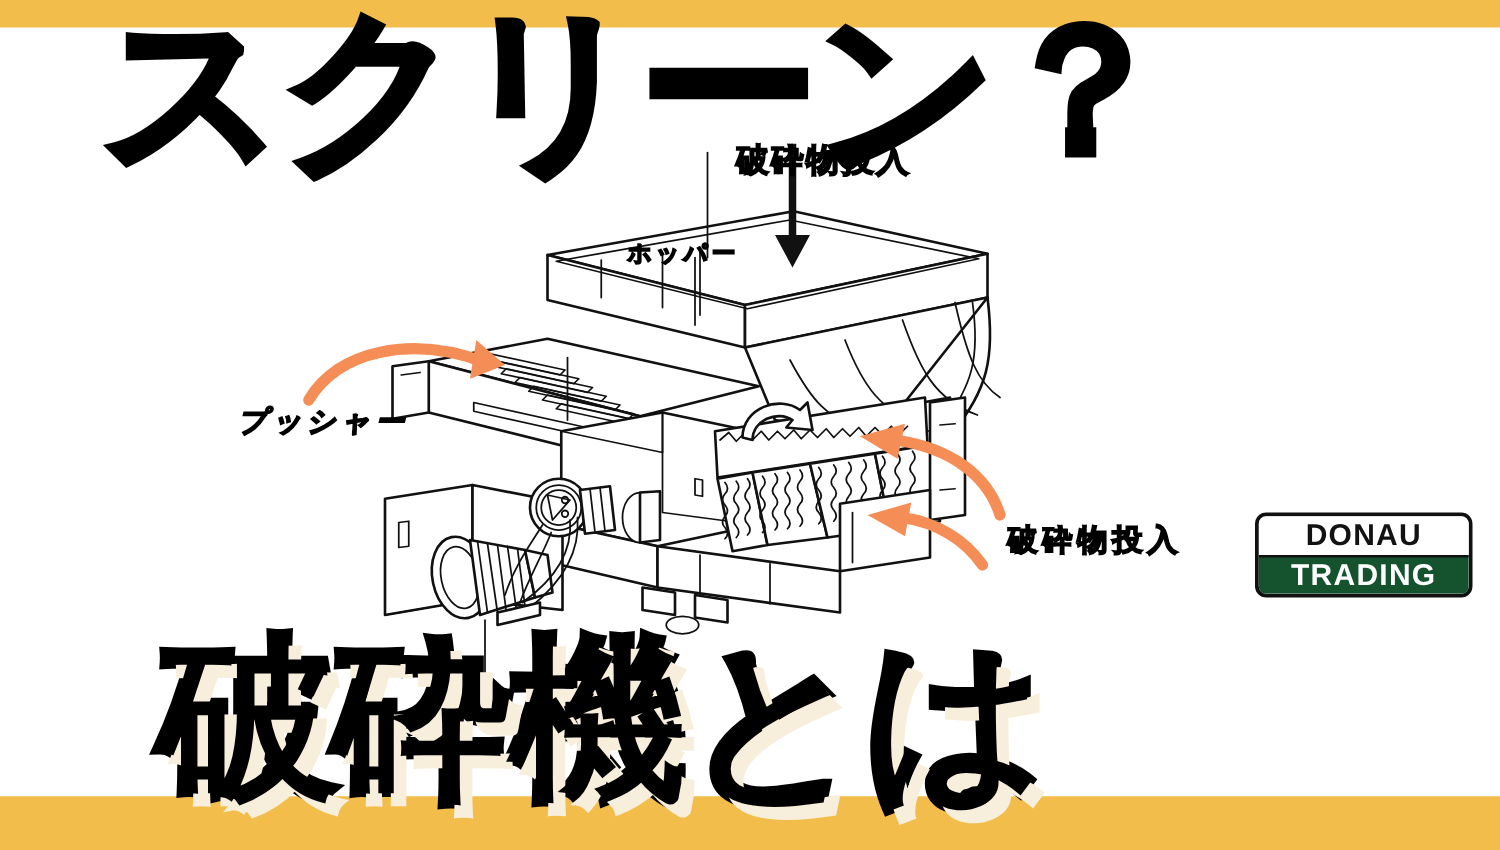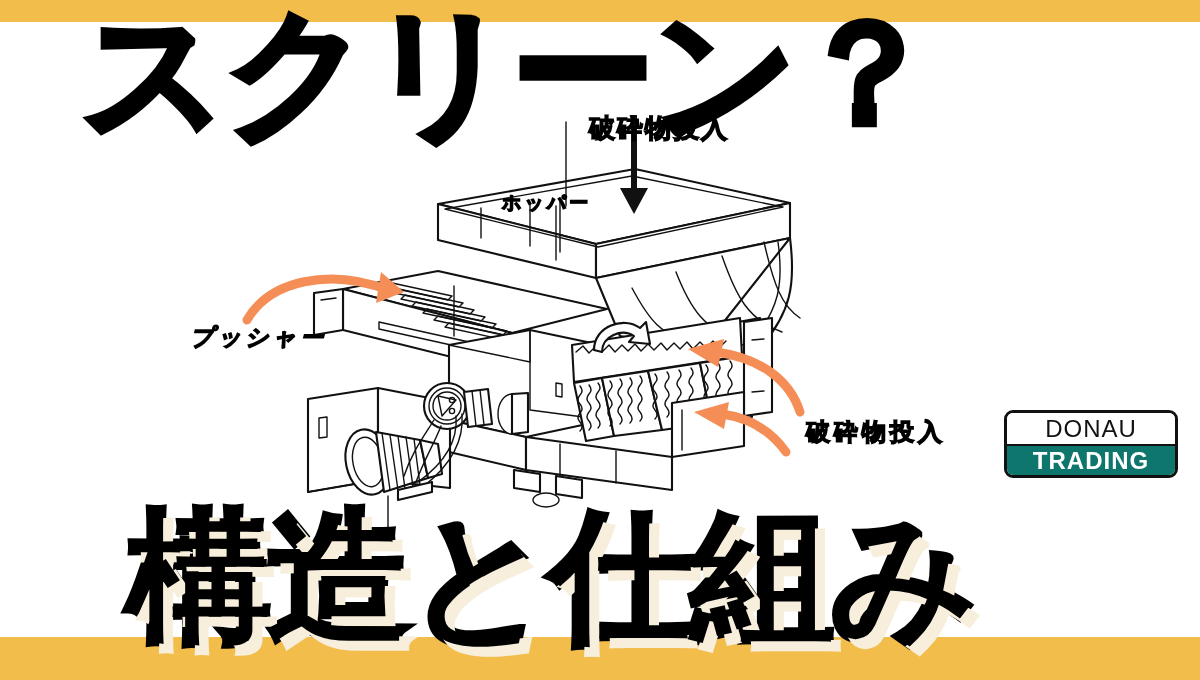--- a/index.html
+++ b/index.html
@@ -91,30 +91,30 @@
   }
   #logo-top {
     height: 50%;
     background: #ffffff;
     display: flex;
     align-items: center;
     justify-content: center;
   }
   #logo-bottom {
     height: 50%;
-    background: #0f766e;
+    background: #14532d;
     display: flex;
     align-items: center;
     justify-content: center;
     border-top: 2px solid #111111;
     box-sizing: border-box;
   }
   #logo-donau {
     font-family: "Liberation Sans", sans-serif;
-    font-weight: 400;
+    font-weight: 700;
     font-size: 24px;
     color: #121212;
     letter-spacing: 1px;
   }
   #logo-trading {
     font-family: "Liberation Sans", sans-serif;
     font-weight: 700;
     font-size: 24px;
     color: #ffffff;
     letter-spacing: 1px;
@@ -307,21 +307,21 @@
   <div class="callout" id="label-infeed">破砕物投入</div>
   <div class="callout" id="label-pusher">プッシャー</div>
   <div class="callout" id="label-screen">破砕物投入</div>
 
   <div class="bar" id="bar-top"></div>
 
   <div class="headline" id="title-top">スクリーン？</div>
 
   <div class="bar" id="bar-bottom"></div>
 
-  <div class="headline" id="title-bottom">構造と仕組み</div>
+  <div class="headline" id="title-bottom">破砕機とは</div>
 
   <div id="logo">
     <div id="logo-top">
       <span id="logo-donau">DONAU</span>
     </div>
     <div id="logo-bottom">
       <span id="logo-trading">TRADING</span>
     </div>
   </div>
 

